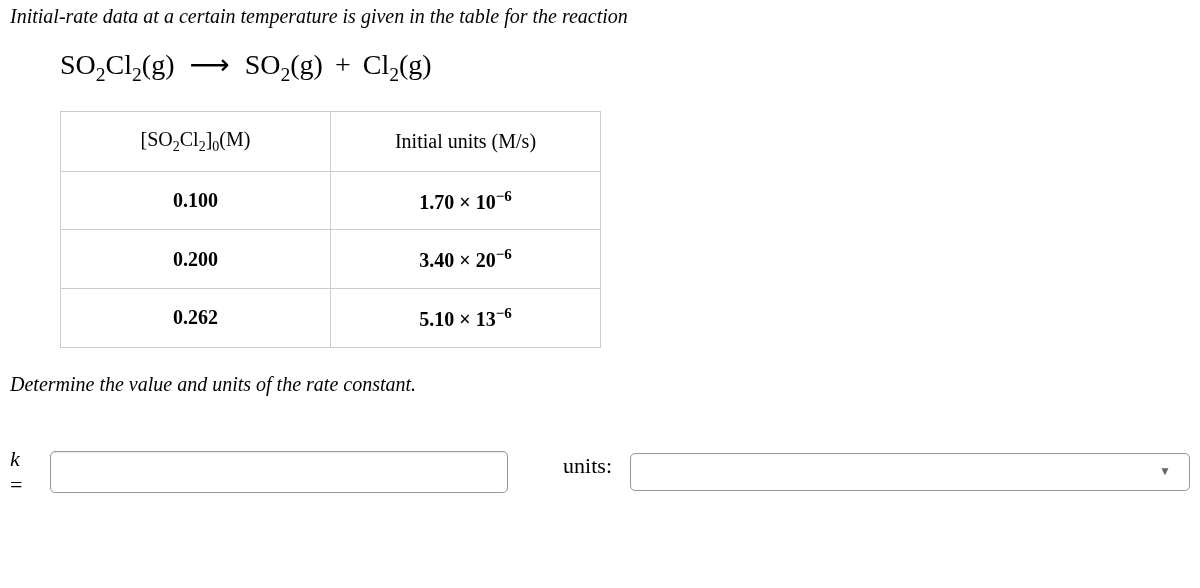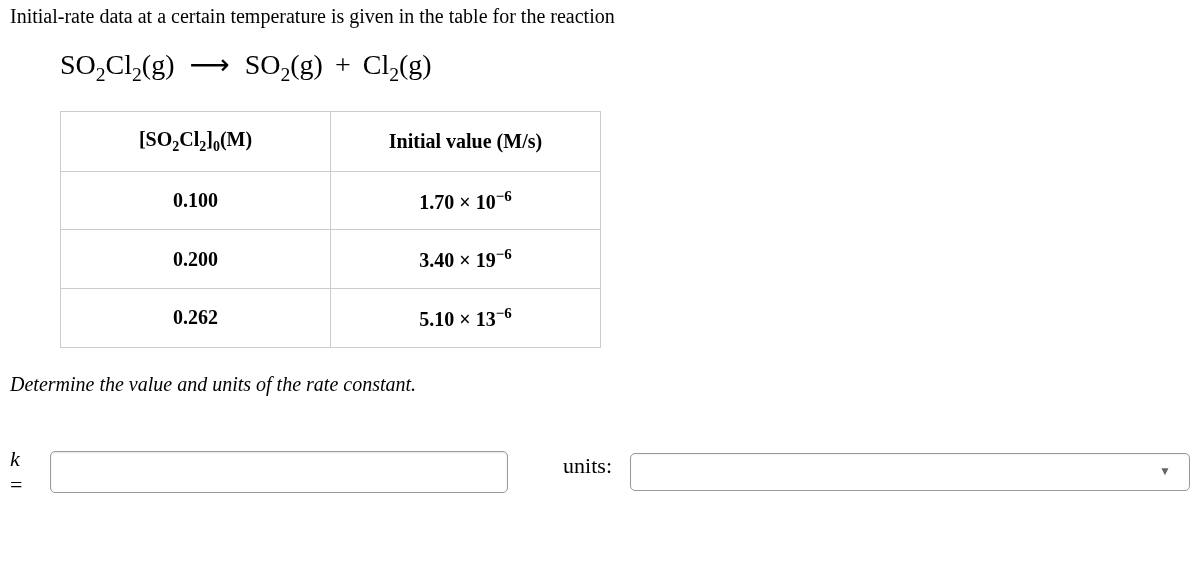--- a/index.html
+++ b/index.html
@@ -10,20 +10,21 @@
     body {
       font-family: Georgia, 'Times New Roman', serif;
       font-size: 20px;
       color: #000;
       background: #fff;
       padding: 5px 10px;
       width: 1200px;
     }
     .intro-text {
       margin-bottom: 20px;
+      font-style: italic;
     }
     .equation {
       margin: 15px 0 25px 50px;
       font-size: 28px;
     }
     .sub {
       font-size: 0.7em;
       vertical-align: sub;
     }
     .arrow {
@@ -35,21 +36,21 @@
       margin-bottom: 25px;
     }
     .data-table th, .data-table td {
       border: 1px solid #ccc;
       padding: 16px 20px;
       text-align: center;
       font-weight: bold;
       min-width: 270px;
     }
     .data-table th {
-      font-weight: bold;
+      font-weight: normal;
     }
     .sup {
       font-size: 0.75em;
       vertical-align: super;
     }
     .instruction {
       margin-bottom: 50px;
       font-style: italic;
     }
     .answer-row {
@@ -112,31 +113,31 @@
   <span style="padding:0 5px;">+</span>
   <span><span>Cl</span><span class="sub">2</span><span>(g)</span></span>
 </div>
 
 <table class="data-table">
   <thead>
     <tr>
       <th>
         <span>[SO</span><span class="sub">2</span><span>Cl</span><span class="sub">2</span><span>]</span><span class="sub">0</span><span>(M)</span>
       </th>
-      <th>Initial value (M/s)</th>
+      <th>Initial units (M/s)</th>
     </tr>
   </thead>
   <tbody>
     <tr>
       <td>0.100</td>
       <td><span>1.70 × 10</span><span class="sup">−6</span></td>
     </tr>
     <tr>
       <td>0.200</td>
-      <td><span>3.40 × 19</span><span class="sup">−6</span></td>
+      <td><span>3.40 × 20</span><span class="sup">−6</span></td>
     </tr>
     <tr>
       <td>0.262</td>
       <td><span>5.10 × 13</span><span class="sup">−6</span></td>
     </tr>
   </tbody>
 </table>
 
 <p class="instruction">Determine the value and units of the rate constant.</p>
 

